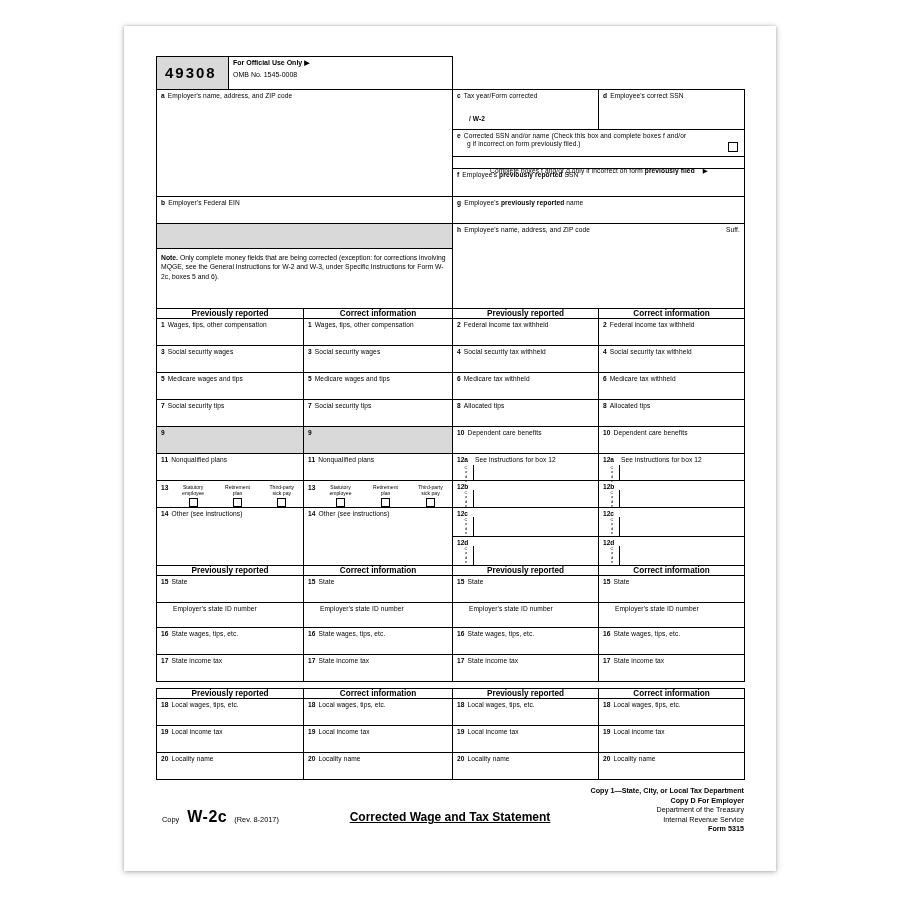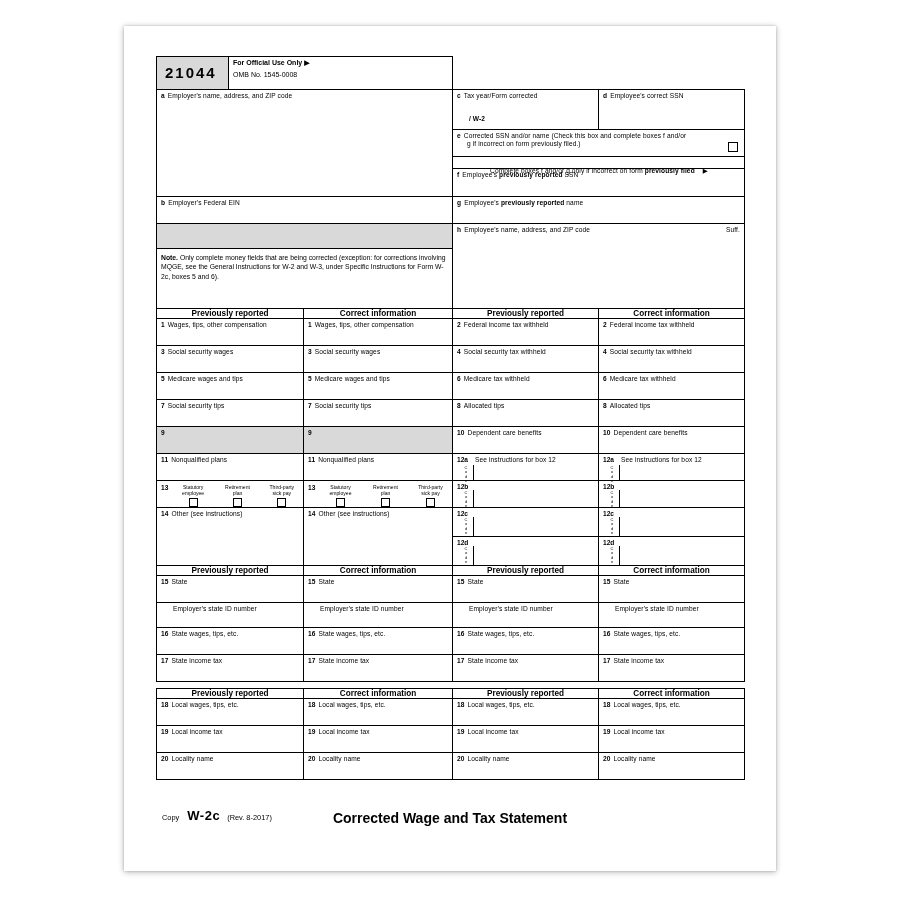--- a/index.html
+++ b/index.html
@@ -165,32 +165,33 @@
     height: 46px;
     font-size: 7px;
   }
   .footer .left {
     position: absolute;
     left: 6px;
     top: 22px;
     font-size: 7.4px;
   }
   .footer .left .w2c {
-    font-size: 13px;
+    font-size: 16px;
     font-weight: bold;
     letter-spacing: 0.5px;
   }
   .footer .center {
     position: absolute;
     left: 0;
     right: 0;
     top: 24px;
     text-align: center;
-    font-size: 14px;
-    font-weight: bold;
+    font-size: 12px;
+    font-weight: bold;
+    text-decoration: underline;
   }
   .footer .right {
     position: absolute;
     right: 0;
     top: 0;
     text-align: right;
     font-size: 7.2px;
     line-height: 9.6px;
   }
   .footer .right .b { font-weight: bold; }
@@ -205,21 +206,21 @@
       <table class="grid">
         <colgroup>
           <col style="width:72px">
           <col style="width:224px">
           <col style="width:146px">
           <col style="width:146px">
         </colgroup>
         <tbody>
             <tr>
           <td rowspan="1" class="shade" style="border-right:1px solid #000;">
-            <div class="cell bignum">21044</div>
+            <div class="cell bignum">49308</div>
           </td>
           <td colspan="1">
             <div class="cell" style="height:32px">
               <div class="official">
                 <span>For Official Use Only</span>
                 <span class="arrow">▶</span>
               </div>
               <div class="omb">OMB No. 1545-0008</div>
             </div>
           </td>
@@ -761,17 +762,24 @@
       </tbody>
         </table>
 
       <div class="footer">
         <div class="left">
           <span>Copy</span>
           <span class="w2c" style="margin-left:6px">W-2c</span>
           <span style="margin-left:5px">(Rev. 8-2017)</span>
         </div>
         <div class="center">Corrected Wage and Tax Statement</div>
+        <div class="right">
+          <div class="b">Copy 1—State, City, or Local Tax Department</div>
+          <div class="b">Copy D For Employer</div>
+          <div>Department of the Treasury</div>
+          <div>Internal Revenue Service</div>
+          <div class="b">Form 5315</div>
+        </div>
       </div>
 
     </div>
   </div>
 </div>
 
 </body></html>

